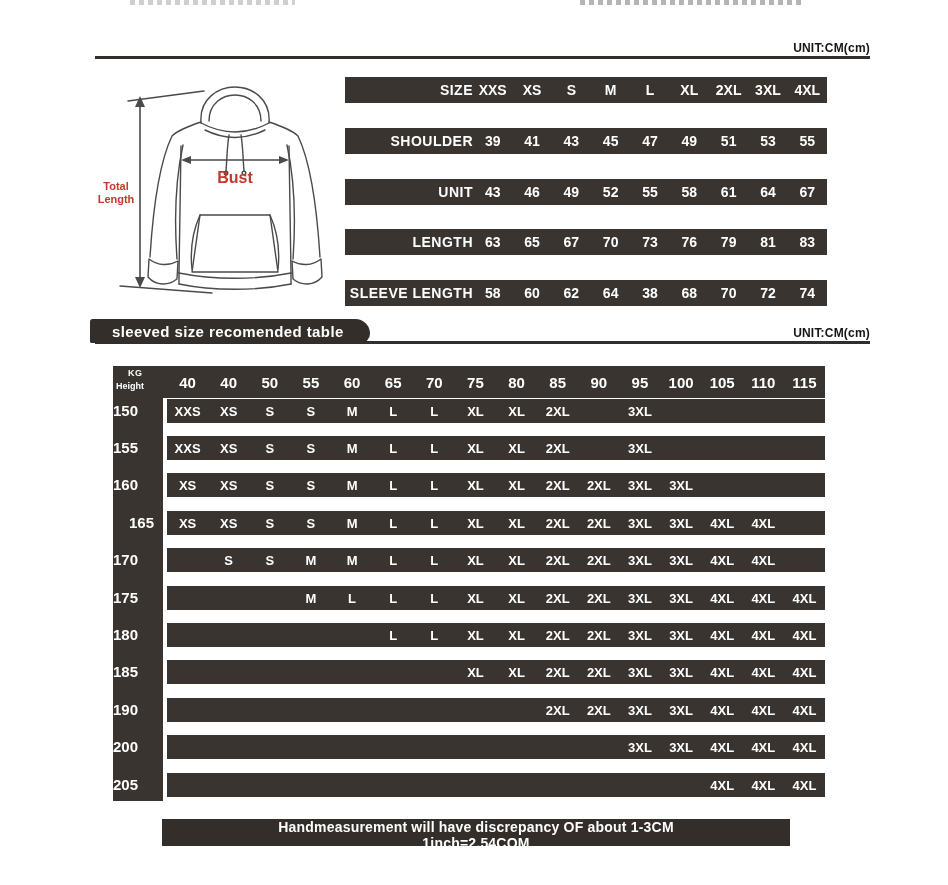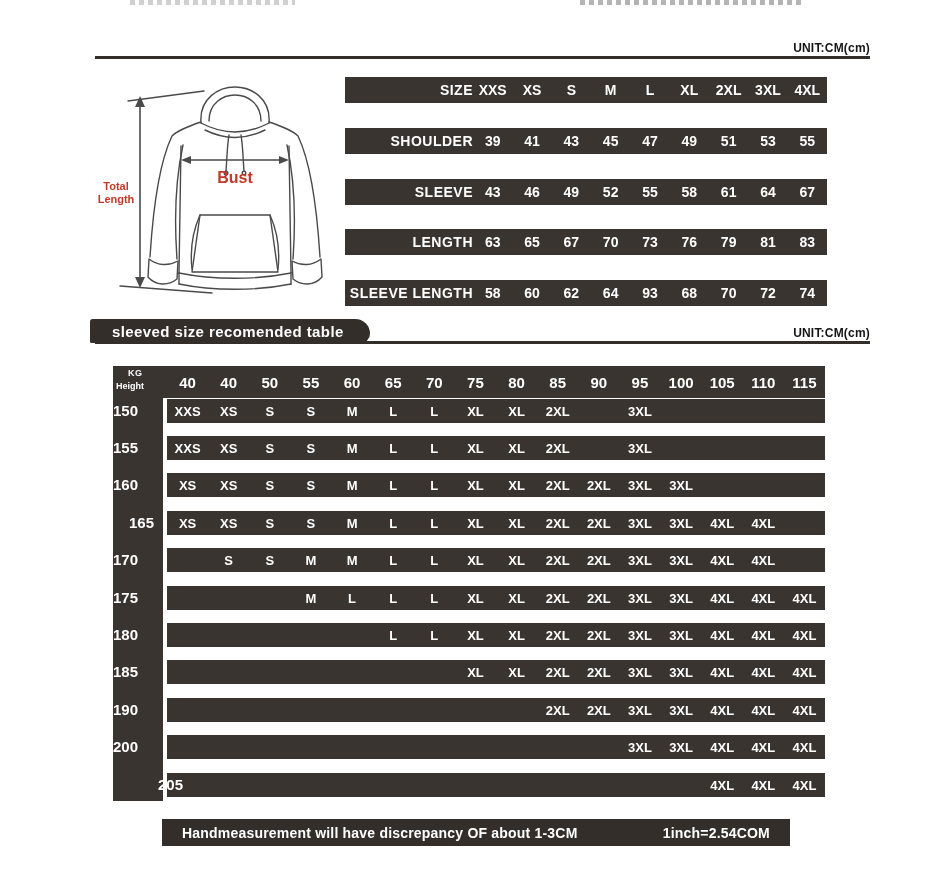--- a/index.html
+++ b/index.html
@@ -39,21 +39,21 @@
   #weights-row{position:absolute;left:167px;top:366px;width:658px;height:32px;display:flex;
              align-items:center;z-index:3;color:#fff;}
   #weights-row span{flex:1;text-align:center;font-weight:bold;font-size:15px;}
   .m-row{left:167px;width:658px;height:24px;}
   .m-row span{flex:1;text-align:center;font-weight:bold;font-size:13px;}
   .h-label{position:absolute;left:113px;width:50px;text-align:left;color:#fff;
            font-weight:bold;font-size:15px;z-index:3;}
 
   
   #footer-bar{left:162px;top:819px;width:628px;height:27px;background:#332e2a;
-              justify-content:space-between;padding:0 20px;box-sizing:border-box;}
+              justify-content:space-between;padding:0 20px;box-sizing:border-box;flex-direction:column;}
   #footer-bar span{font-weight:bold;font-size:14px;letter-spacing:.2px;}
 
   
   #hoodie{position:absolute;left:86px;top:76px;}
   .sketch{stroke:#4a4a4a;stroke-width:1.4;fill:none;stroke-linecap:round;stroke-linejoin:round;}
   .red-label{font-family:"Liberation Sans",sans-serif;font-weight:bold;}
 </style>
 </head>
 <body>
 
@@ -138,21 +138,21 @@
           <span>43</span>
           <span>45</span>
           <span>47</span>
           <span>49</span>
           <span>51</span>
           <span>53</span>
           <span>55</span>
         </div>
       </div>
       <div class="bar size-row" style="top: 179px;">
-        <span class="lbl">SLEEVE</span>
+        <span class="lbl">UNIT</span>
         <div class="vals">
           <span>43</span>
           <span>46</span>
           <span>49</span>
           <span>52</span>
           <span>55</span>
           <span>58</span>
           <span>61</span>
           <span>64</span>
           <span>67</span>
@@ -172,21 +172,21 @@
           <span>83</span>
         </div>
       </div>
       <div class="bar size-row" style="top: 280px;">
         <span class="lbl">SLEEVE LENGTH</span>
         <div class="vals">
           <span>58</span>
           <span>60</span>
           <span>62</span>
           <span>64</span>
-          <span>93</span>
+          <span>38</span>
           <span>68</span>
           <span>70</span>
           <span>72</span>
           <span>74</span>
         </div>
       </div>
     </div>
 
   <div class="tab" style="top:319px;">
     <span>sleeved size recomended table</span>
@@ -400,21 +400,21 @@
         <span></span>
         <span></span>
         <span></span>
         <span></span>
         <span>3XL</span>
         <span>3XL</span>
         <span>4XL</span>
         <span>4XL</span>
         <span>4XL</span>
       </div>
-      <div class="h-label" style="top: 776px; padding-left: 45px;">205</div>
+      <div class="h-label" style="top: 776px;">205</div>
       <div class="bar m-row" style="top: 773px;">
         <span></span>
         <span></span>
         <span></span>
         <span></span>
         <span></span>
         <span></span>
         <span></span>
         <span></span>
         <span></span>

